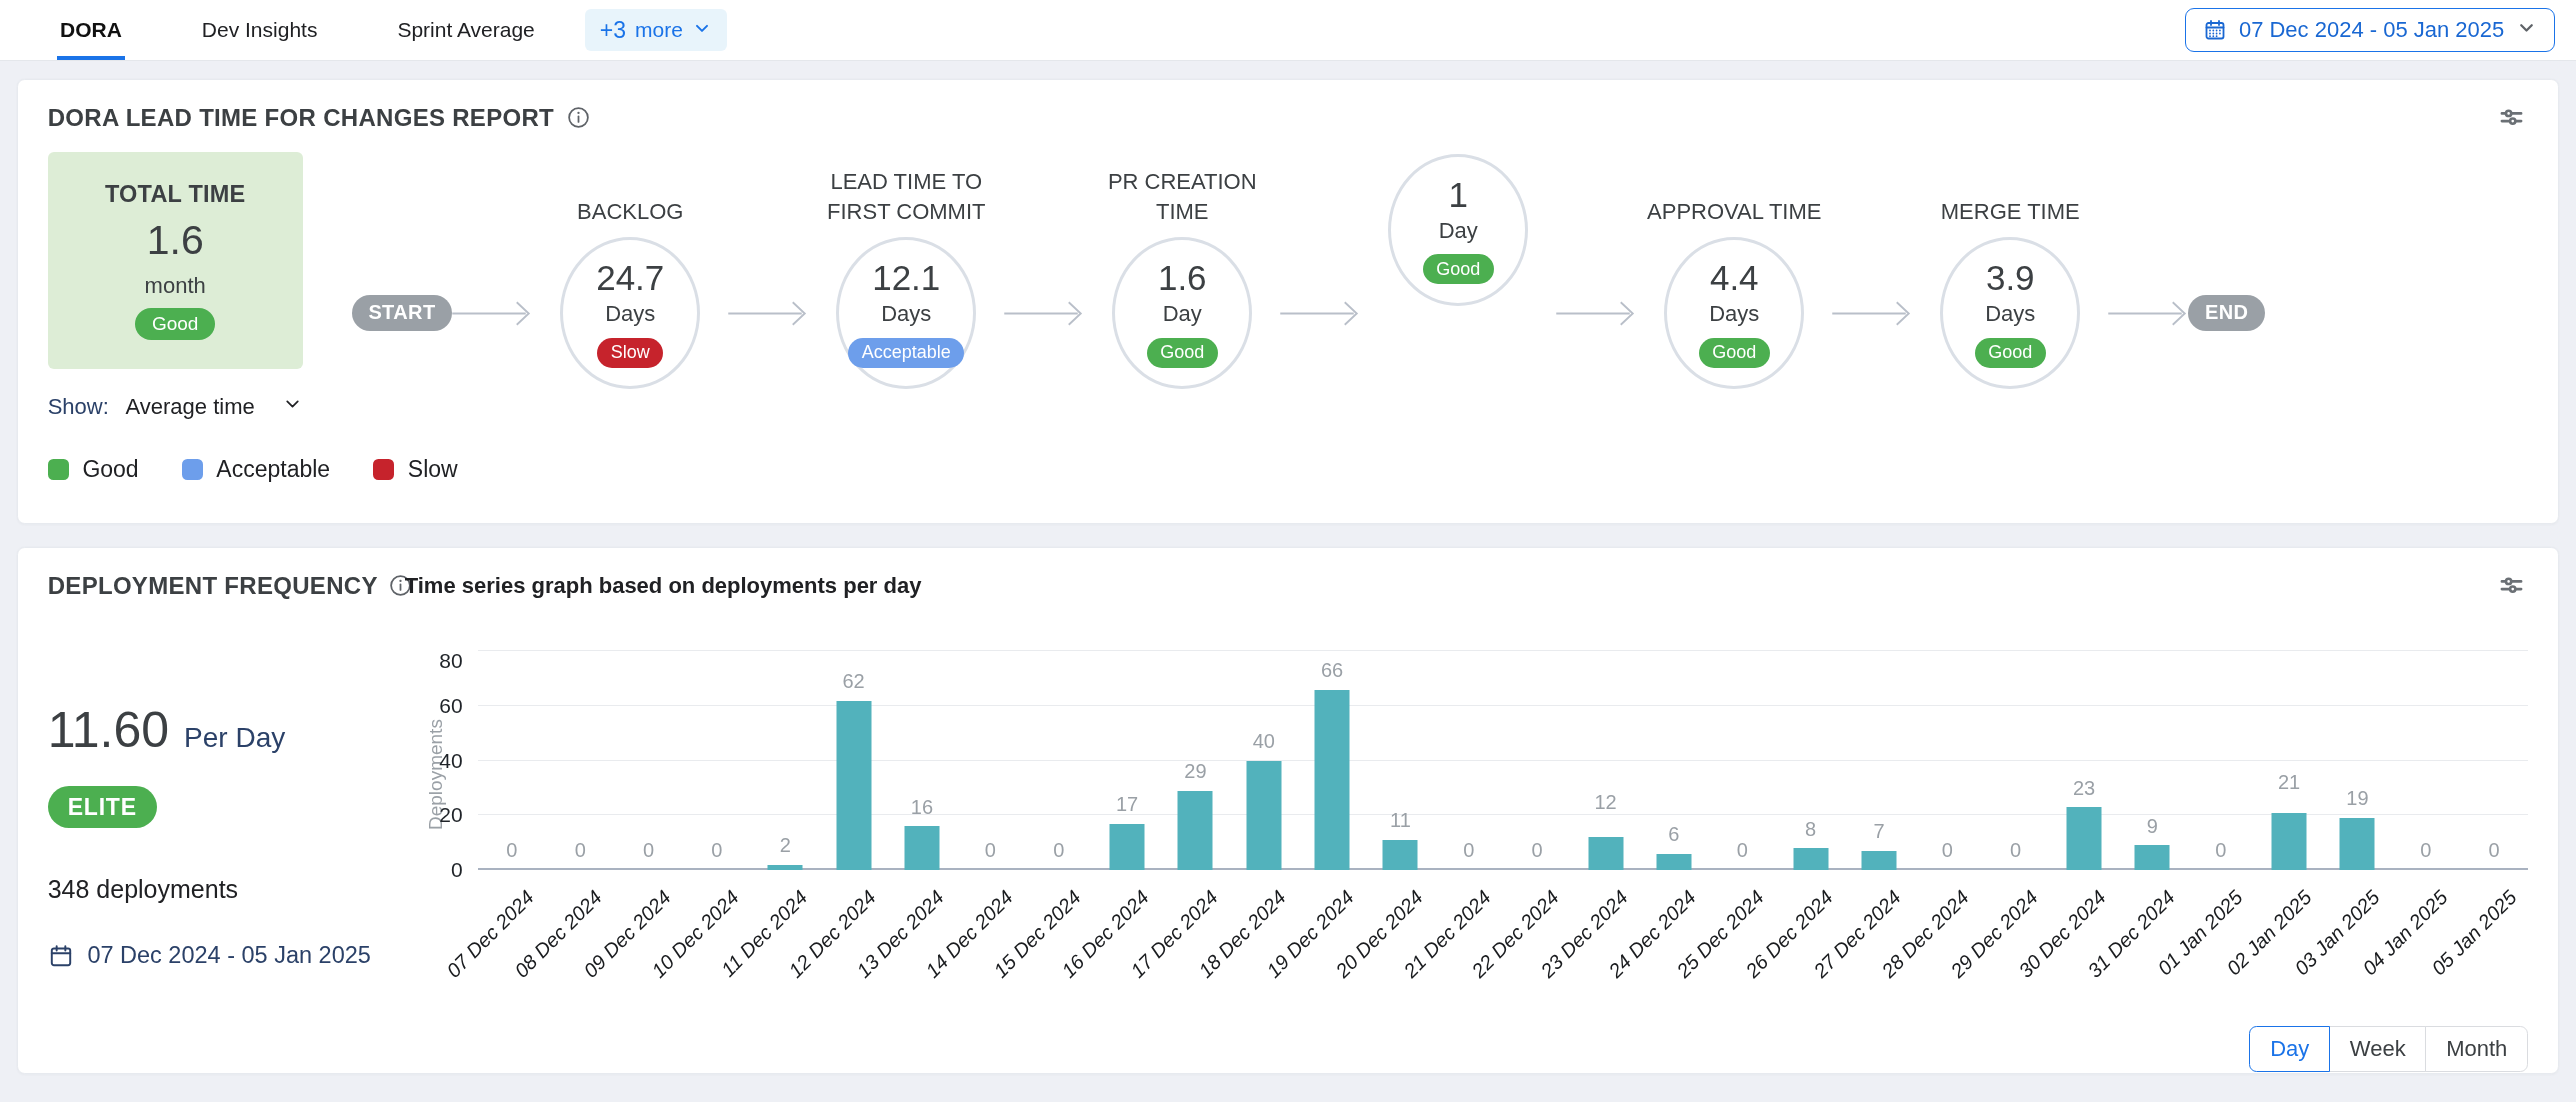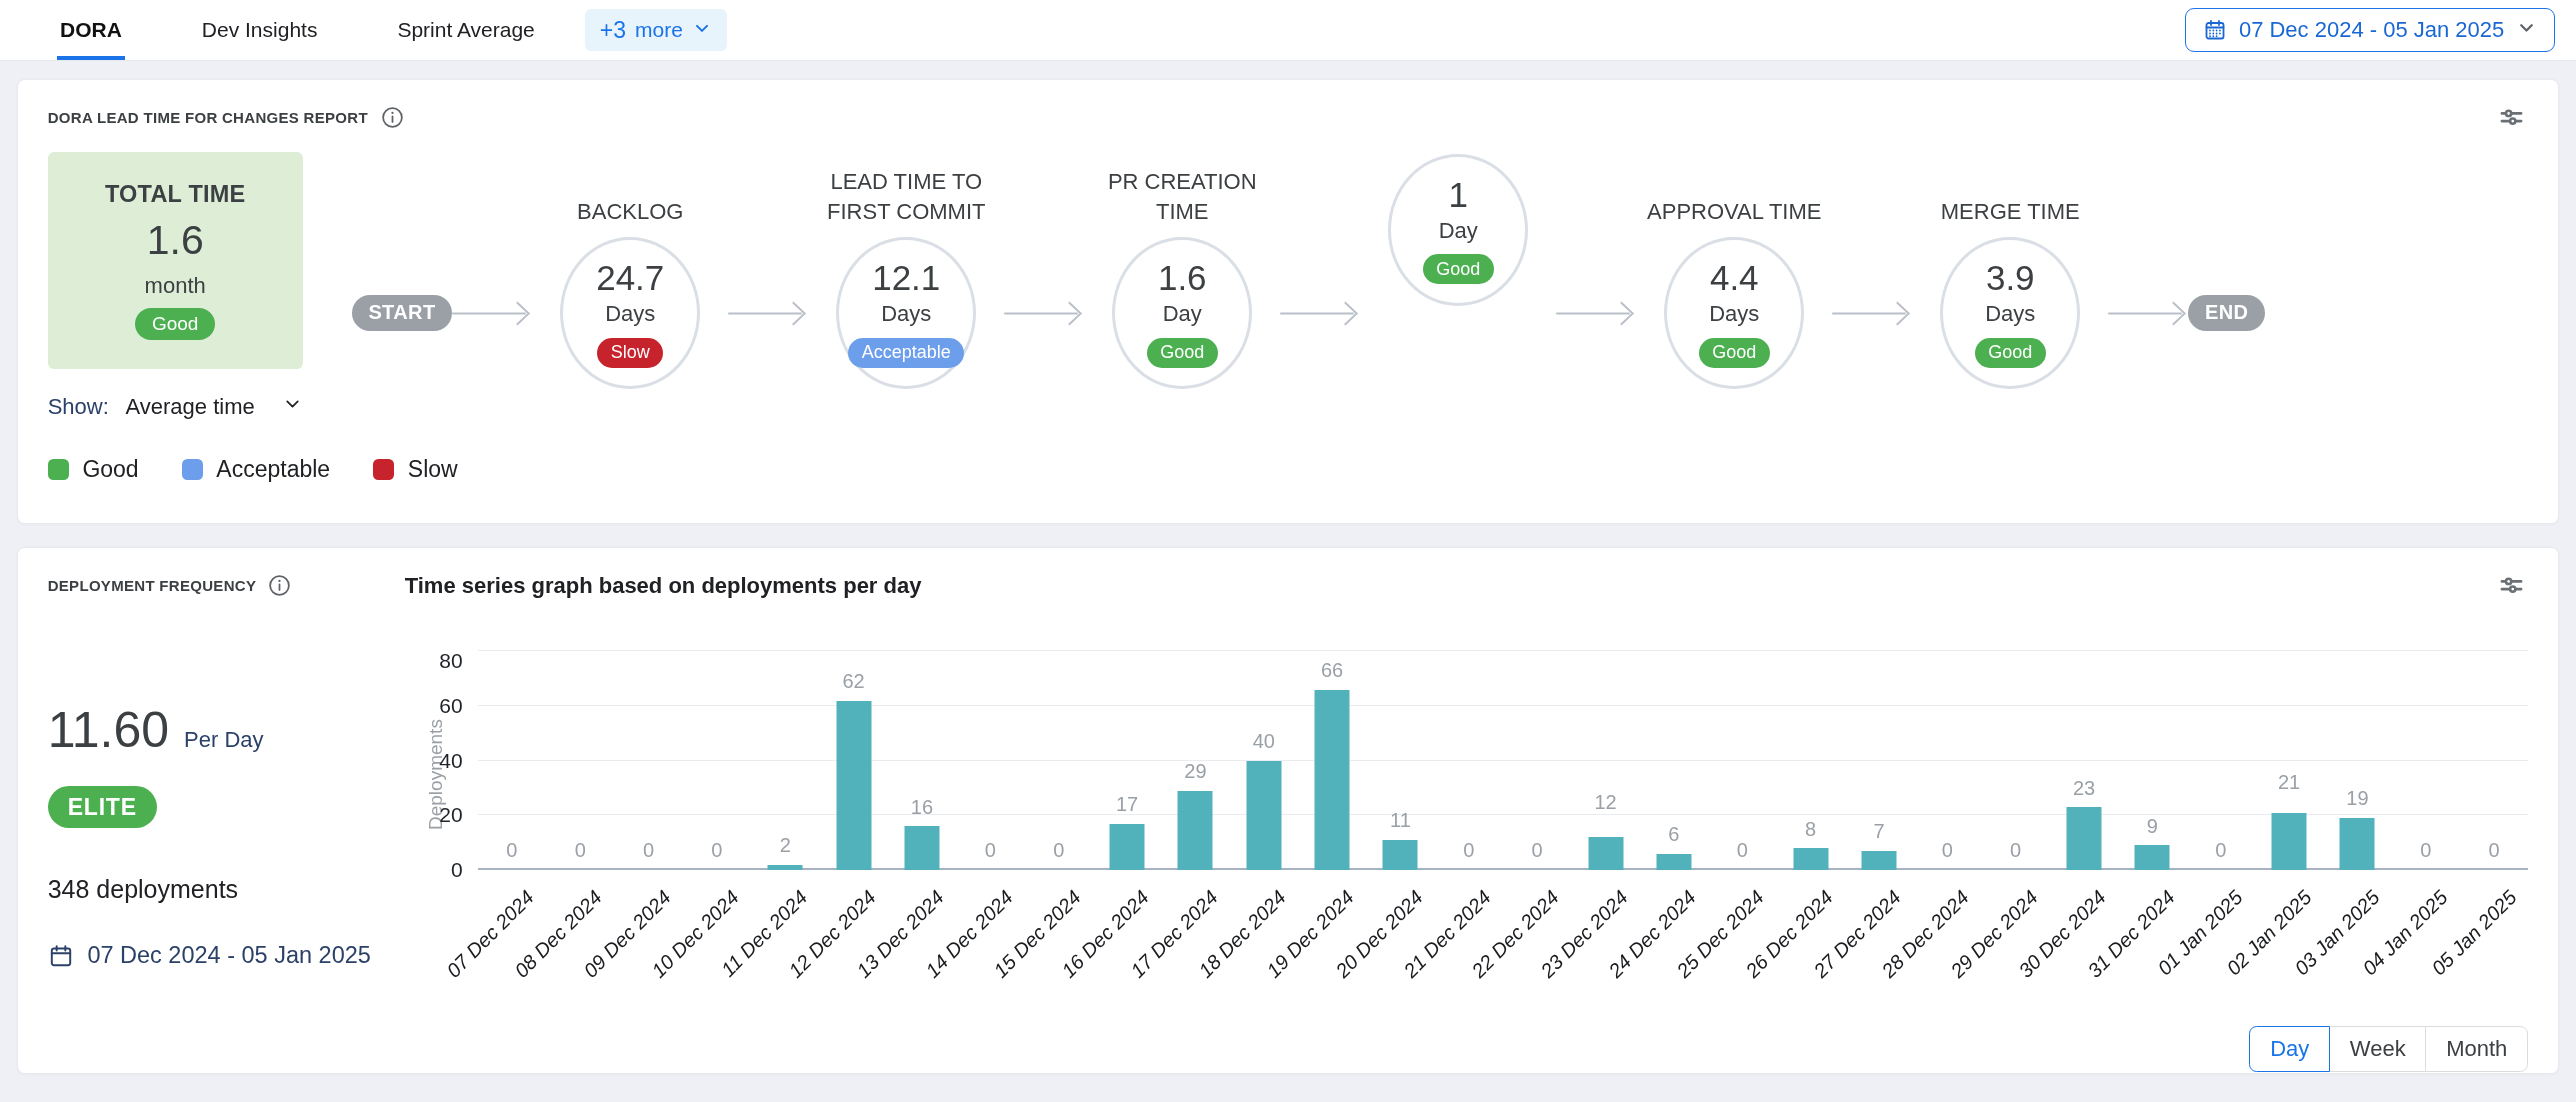--- a/index.html
+++ b/index.html
@@ -41,21 +41,21 @@
   .card {
     background: #fff; border: 0.8px solid #e7eaef; border-radius: 7.6px;
     margin: 18px 16.7px 0; padding: 21px 30px;
     box-shadow: 0 0.8px 2.3px rgba(60,64,67,.04);
   }
   #lead-card { height: 445px; }
   #dep-card  { height: 527px; margin-top: 23px; }
 
   .card-head { display: flex; align-items: center; gap: 12px; }
   .card-title {
-    font-size: 15px; font-weight: bold; color: #3c4043; letter-spacing: 0.3px;
+    font-size: 24px; font-weight: bold; color: #3c4043; letter-spacing: 0.3px;
     white-space: nowrap;
   }
   .info-ic { color: #5f6368; display: flex; }
   .head-spacer { flex: 1; }
   .sliders-btn { background: none; border: none; color: #6b7075; cursor: pointer; display: flex; }
 
   
   .flow-wrap { display: flex; margin-top: 18px; }
   .flow-left { width: 304px; flex: 0 0 auto; }
   .total-card {
@@ -99,21 +99,21 @@
 
   
   .dep-head { display: flex; align-items: center; }
   .dep-title-wrap { width: 357px; flex: 0 0 auto; display: flex; align-items: center; gap: 10.6px; }
   .dep-subtitle { font-size: 22px; font-weight: bold; color: #202124; }
 
   .dep-body { display: flex; margin-top: 6px; }
   .dep-stats { width: 357px; flex: 0 0 auto; padding-top: 93px; }
   .rate-row { display: flex; align-items: baseline; gap: 15px; }
   .rate-value { font-size: 50px; color: #3c4043; }
-  .rate-unit  { font-size: 22px; color: #2b4168; }
+  .rate-unit  { font-size: 28px; color: #2b4168; }
   .tier-badge {
     margin-top: 27px; display: inline-block; background: #4caf50; color: #fff;
     font-size: 23px; font-weight: bold; letter-spacing: 0.8px; padding: 7.6px 20px; border-radius: 758px;
   }
   .dep-count { margin-top: 47px; font-size: 25px; color: #202124; }
   .dep-range { margin-top: 38px; display: flex; align-items: center; gap: 13.7px; font-size: 23.5px; color: #2b4168; }
 
   .chart-area { flex: 1; position: relative; height: 416px; }
   .ylabel {
     position: absolute; left: 20px; top: 222px; font-size: 19px; color: #9aa0a6;

